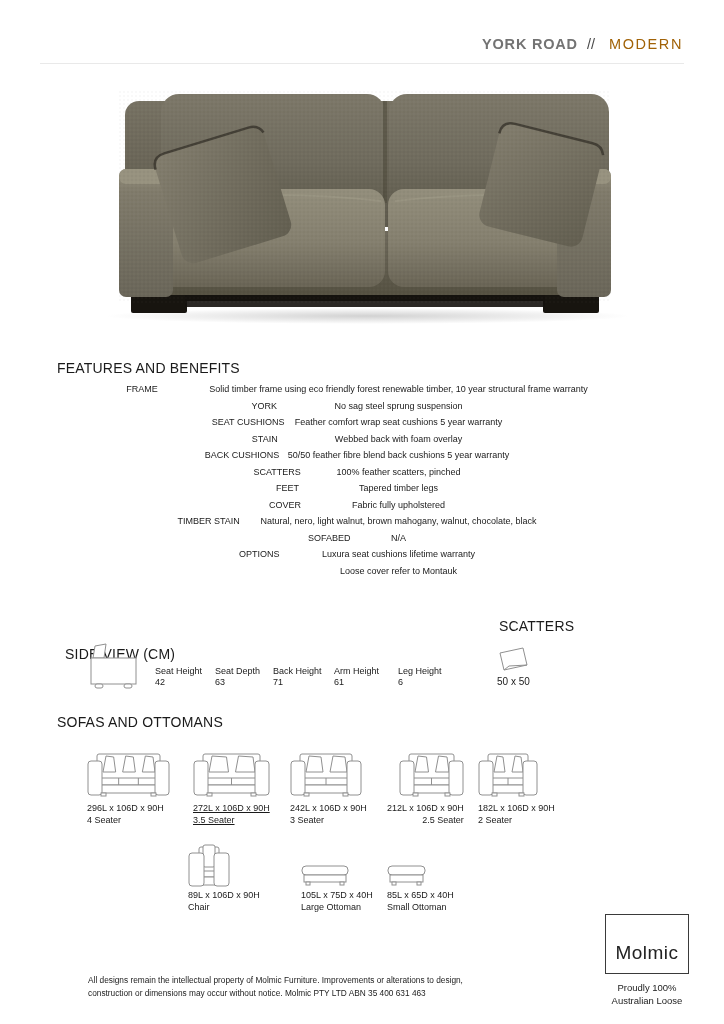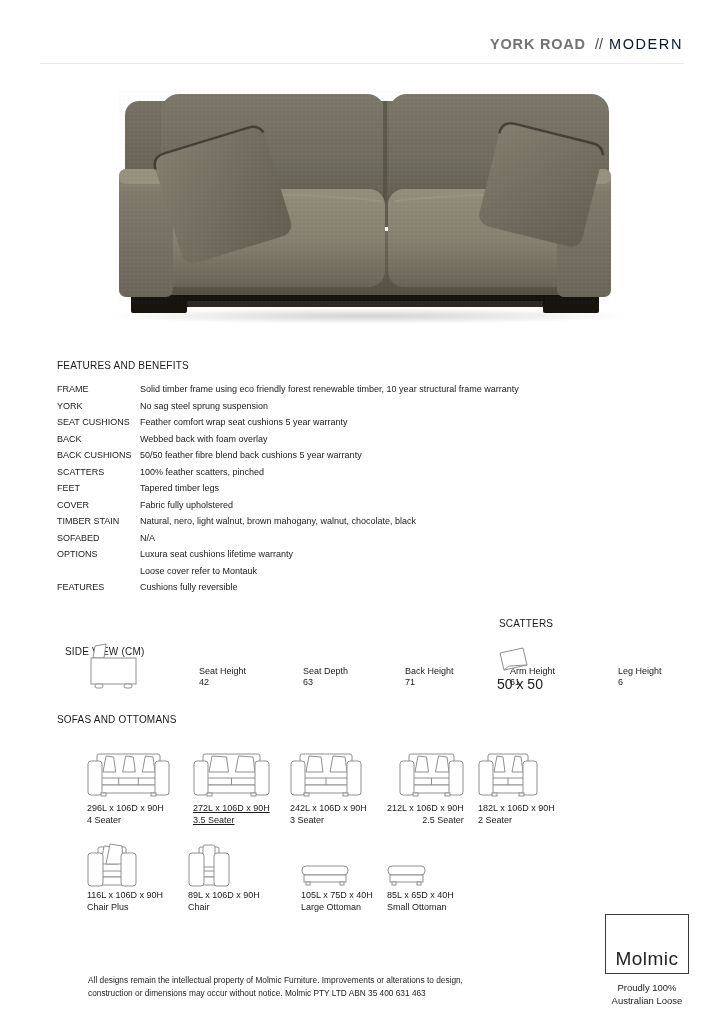--- a/index.html
+++ b/index.html
@@ -4,62 +4,62 @@
 <style>
   * { margin:0; padding:0; box-sizing:border-box; }
   html,body { background:#fff; }
   body { font-family:"Liberation Sans","DejaVu Sans",sans-serif; color:#1a1a1a; }
   .page { position:relative; width:724px; height:1024px; background:#ffffff; overflow:hidden; }
 
   
   .header { position:absolute; top:35px; right:41px; white-space:nowrap; }
   .header .collection { font-size:14.5px; font-weight:bold; letter-spacing:.8px; color:#737373; }
   .header .sep { font-size:14.5px; font-weight:400; color:#4a4a4a; margin-left:9px; }
-  .header .range { font-size:14.5px; font-weight:300; letter-spacing:1.6px; color:#0f172a; margin-left:6px; }
+  .header .range { font-size:14.5px; font-weight:300; letter-spacing:1.6px; color:#a16207; margin-left:14px; }
   .header-rule { position:absolute; top:63px; left:40px; right:40px; height:1px; background:#e9e9e9; }
 
   
   .sofa-photo { position:absolute; left:105px; top:85px; width:560px; height:240px; }
 
   
-  .sec-title { position:absolute; font-size:10px; letter-spacing:.2px; color:#1a1a1a; }
+  .sec-title { position:absolute; font-size:14px; letter-spacing:.2px; color:#1a1a1a; }
   #features-title { left:57px; top:360px; }
   #features-rows { position:absolute; left:57px; top:384px; width:600px; }
-  .feat-row { display:flex; height:16.5px; align-items:flex-start; }
+  .feat-row { display:flex; height:16.5px; align-items:flex-start;justify-content:center; }
   .feat-label { width:83px; flex:0 0 83px; font-size:9px; color:#1a1a1a; }
   .feat-value { font-size:9px; color:#1a1a1a; white-space:nowrap; }
 
   
   #sideview-title { left:65px; top:618px;margin-top:28px; }
   .sideview-draw { position:absolute; left:88px; top:643px; }
   #side-measures { position:absolute; left:155px; top:666px; display:flex; }
-  .measure { width:60px; flex:0 0 auto; margin-right:0;margin-left:44px; }
+  .measure { width:60px; flex:0 0 auto; margin-right:0; }
   .measure .m-label { font-size:9px; line-height:11px; white-space:nowrap; }
   .measure .m-value { font-size:9px; line-height:11px; }
   .measure:nth-child(1){width:60px;} .measure:nth-child(2){width:58px;}
   .measure:nth-child(3){width:61px;} .measure:nth-child(4){width:64px;}
 
   
   #scatters-title { left:499px; top:618px; }
   .scatter-draw { position:absolute; left:497px; top:646px; }
-  #scatter-size { position:absolute; left:497px; top:676px; font-size:14px; }
+  #scatter-size { position:absolute; left:497px; top:676px; font-size:10px; }
 
   
   #so-title { left:57px; top:714px; }
   .so-item { position:absolute; }
   .so-draw { height:54px; }
   .row2 .so-draw { height:47px; }
   .so-dims { font-size:9px; line-height:12px; white-space:nowrap; }
   .so-name { font-size:9px; line-height:12px; white-space:nowrap; }
 
   
   .footer { position:absolute; left:88px; top:974px; font-size:8.3px; line-height:12.5px; color:#222; }
 
   
-  .logo-box { position:absolute; left:605px; top:914px; width:84px; height:60px; border:1px solid #3a3a3a; display:flex; align-items:flex-end; justify-content:center; padding-bottom:3px; }
+  .logo-box { position:absolute; left:605px; top:914px; width:84px; height:60px; border:1px solid #3a3a3a; display:flex; align-items:flex-end; justify-content:center; padding-bottom:9px; }
   .logo-text { font-size:19px; font-weight:300; letter-spacing:.5px; color:#222; }
   .brand-tagline { position:absolute; left:585px; top:981px; width:124px; text-align:center; font-size:9.5px; line-height:13px; color:#222; }
 </style>
 </head>
 <body>
 
 <div class="page">
 
   <div class="header">
     <span class="collection">YORK ROAD</span><span class="sep">//</span><span class="range">MODERN</span>
@@ -151,21 +151,21 @@
       </div>
       <div class="feat-row">
         <span class="feat-label">YORK</span>
         <span class="feat-value">No sag steel sprung suspension</span>
       </div>
       <div class="feat-row">
         <span class="feat-label">SEAT CUSHIONS</span>
         <span class="feat-value">Feather comfort wrap seat cushions 5 year warranty</span>
       </div>
       <div class="feat-row">
-        <span class="feat-label">BACK</span>
+        <span class="feat-label">STAIN</span>
         <span class="feat-value">Webbed back with foam overlay</span>
       </div>
       <div class="feat-row">
         <span class="feat-label">BACK CUSHIONS</span>
         <span class="feat-value">50/50 feather fibre blend back cushions 5 year warranty</span>
       </div>
       <div class="feat-row">
         <span class="feat-label">SCATTERS</span>
         <span class="feat-value">100% feather scatters, pinched</span>
       </div>
@@ -185,24 +185,20 @@
         <span class="feat-label">SOFABED</span>
         <span class="feat-value">N/A</span>
       </div>
       <div class="feat-row">
         <span class="feat-label">OPTIONS</span>
         <span class="feat-value">Luxura seat cushions lifetime warranty</span>
       </div>
       <div class="feat-row">
         <span class="feat-label"></span>
         <span class="feat-value">Loose cover refer to Montauk</span>
-      </div>
-      <div class="feat-row">
-        <span class="feat-label">FEATURES</span>
-        <span class="feat-value">Cushions fully reversible</span>
       </div>
     </div>
 
   <div class="sec-title" id="sideview-title">SIDE VIEW (CM)</div>
   <svg class="sideview-draw" width="52" height="48" viewBox="0 0 52 48">
     <g fill="#ffffff" stroke="#909090" stroke-width="1">
       <polygon points="7,3 18,1 16,15 5,15"></polygon>
       <rect x="3" y="15" width="45" height="26"></rect>
       <rect x="7" y="41" width="8" height="4" rx="2"></rect>
       <rect x="36" y="41" width="8" height="4" rx="2"></rect>
@@ -326,35 +322,20 @@
             <rect x="1" y="13" width="14" height="34" rx="3"></rect>
             <rect x="45" y="13" width="14" height="34" rx="3"></rect>
             <rect x="14" y="45" width="5" height="3"></rect>
             <rect x="41" y="45" width="5" height="3"></rect>
           </g>
         </svg></div>
     <div class="so-dims">182L x 106D x 90H</div>
     <div class="so-name">2 Seater</div>
   </div>
 
-  <div class="so-item row2" style="left:87px;top:842px;">
-    <div class="so-draw"><svg width="50" height="47" viewBox="0 0 50 47">
-          <g fill="#fff" stroke="#909090" stroke-width="1">
-            <rect x="11" y="5" width="28" height="26" rx="2"></rect>
-            <polygon points="14,22 17,4 29,5 31,22"></polygon>
-            <polygon points="19,22 23,2 35,4 36,22"></polygon>
-            <rect x="13" y="29" width="24" height="6" rx="1.5"></rect>
-            <rect x="13" y="35" width="24" height="8"></rect>
-            <rect x="1" y="11" width="15" height="33" rx="3"></rect>
-            <rect x="34" y="11" width="15" height="33" rx="3"></rect>
-          </g>
-        </svg></div>
-    <div class="so-dims">116L x 106D x 90H</div>
-    <div class="so-name">Chair Plus</div>
-  </div>
   <div class="so-item row2" style="left:188px;top:842px;">
     <div class="so-draw"><svg width="42" height="47" viewBox="0 0 42 47">
           <g fill="#fff" stroke="#909090" stroke-width="1">
             <rect x="11" y="5" width="20" height="26" rx="2"></rect>
             <rect x="15" y="3" width="12" height="22" rx="2"></rect>
             <rect x="13" y="29" width="16" height="6" rx="1.5"></rect>
             <rect x="13" y="35" width="16" height="8"></rect>
             <rect x="1" y="11" width="15" height="33" rx="3"></rect>
             <rect x="26" y="11" width="15" height="33" rx="3"></rect>
           </g>

